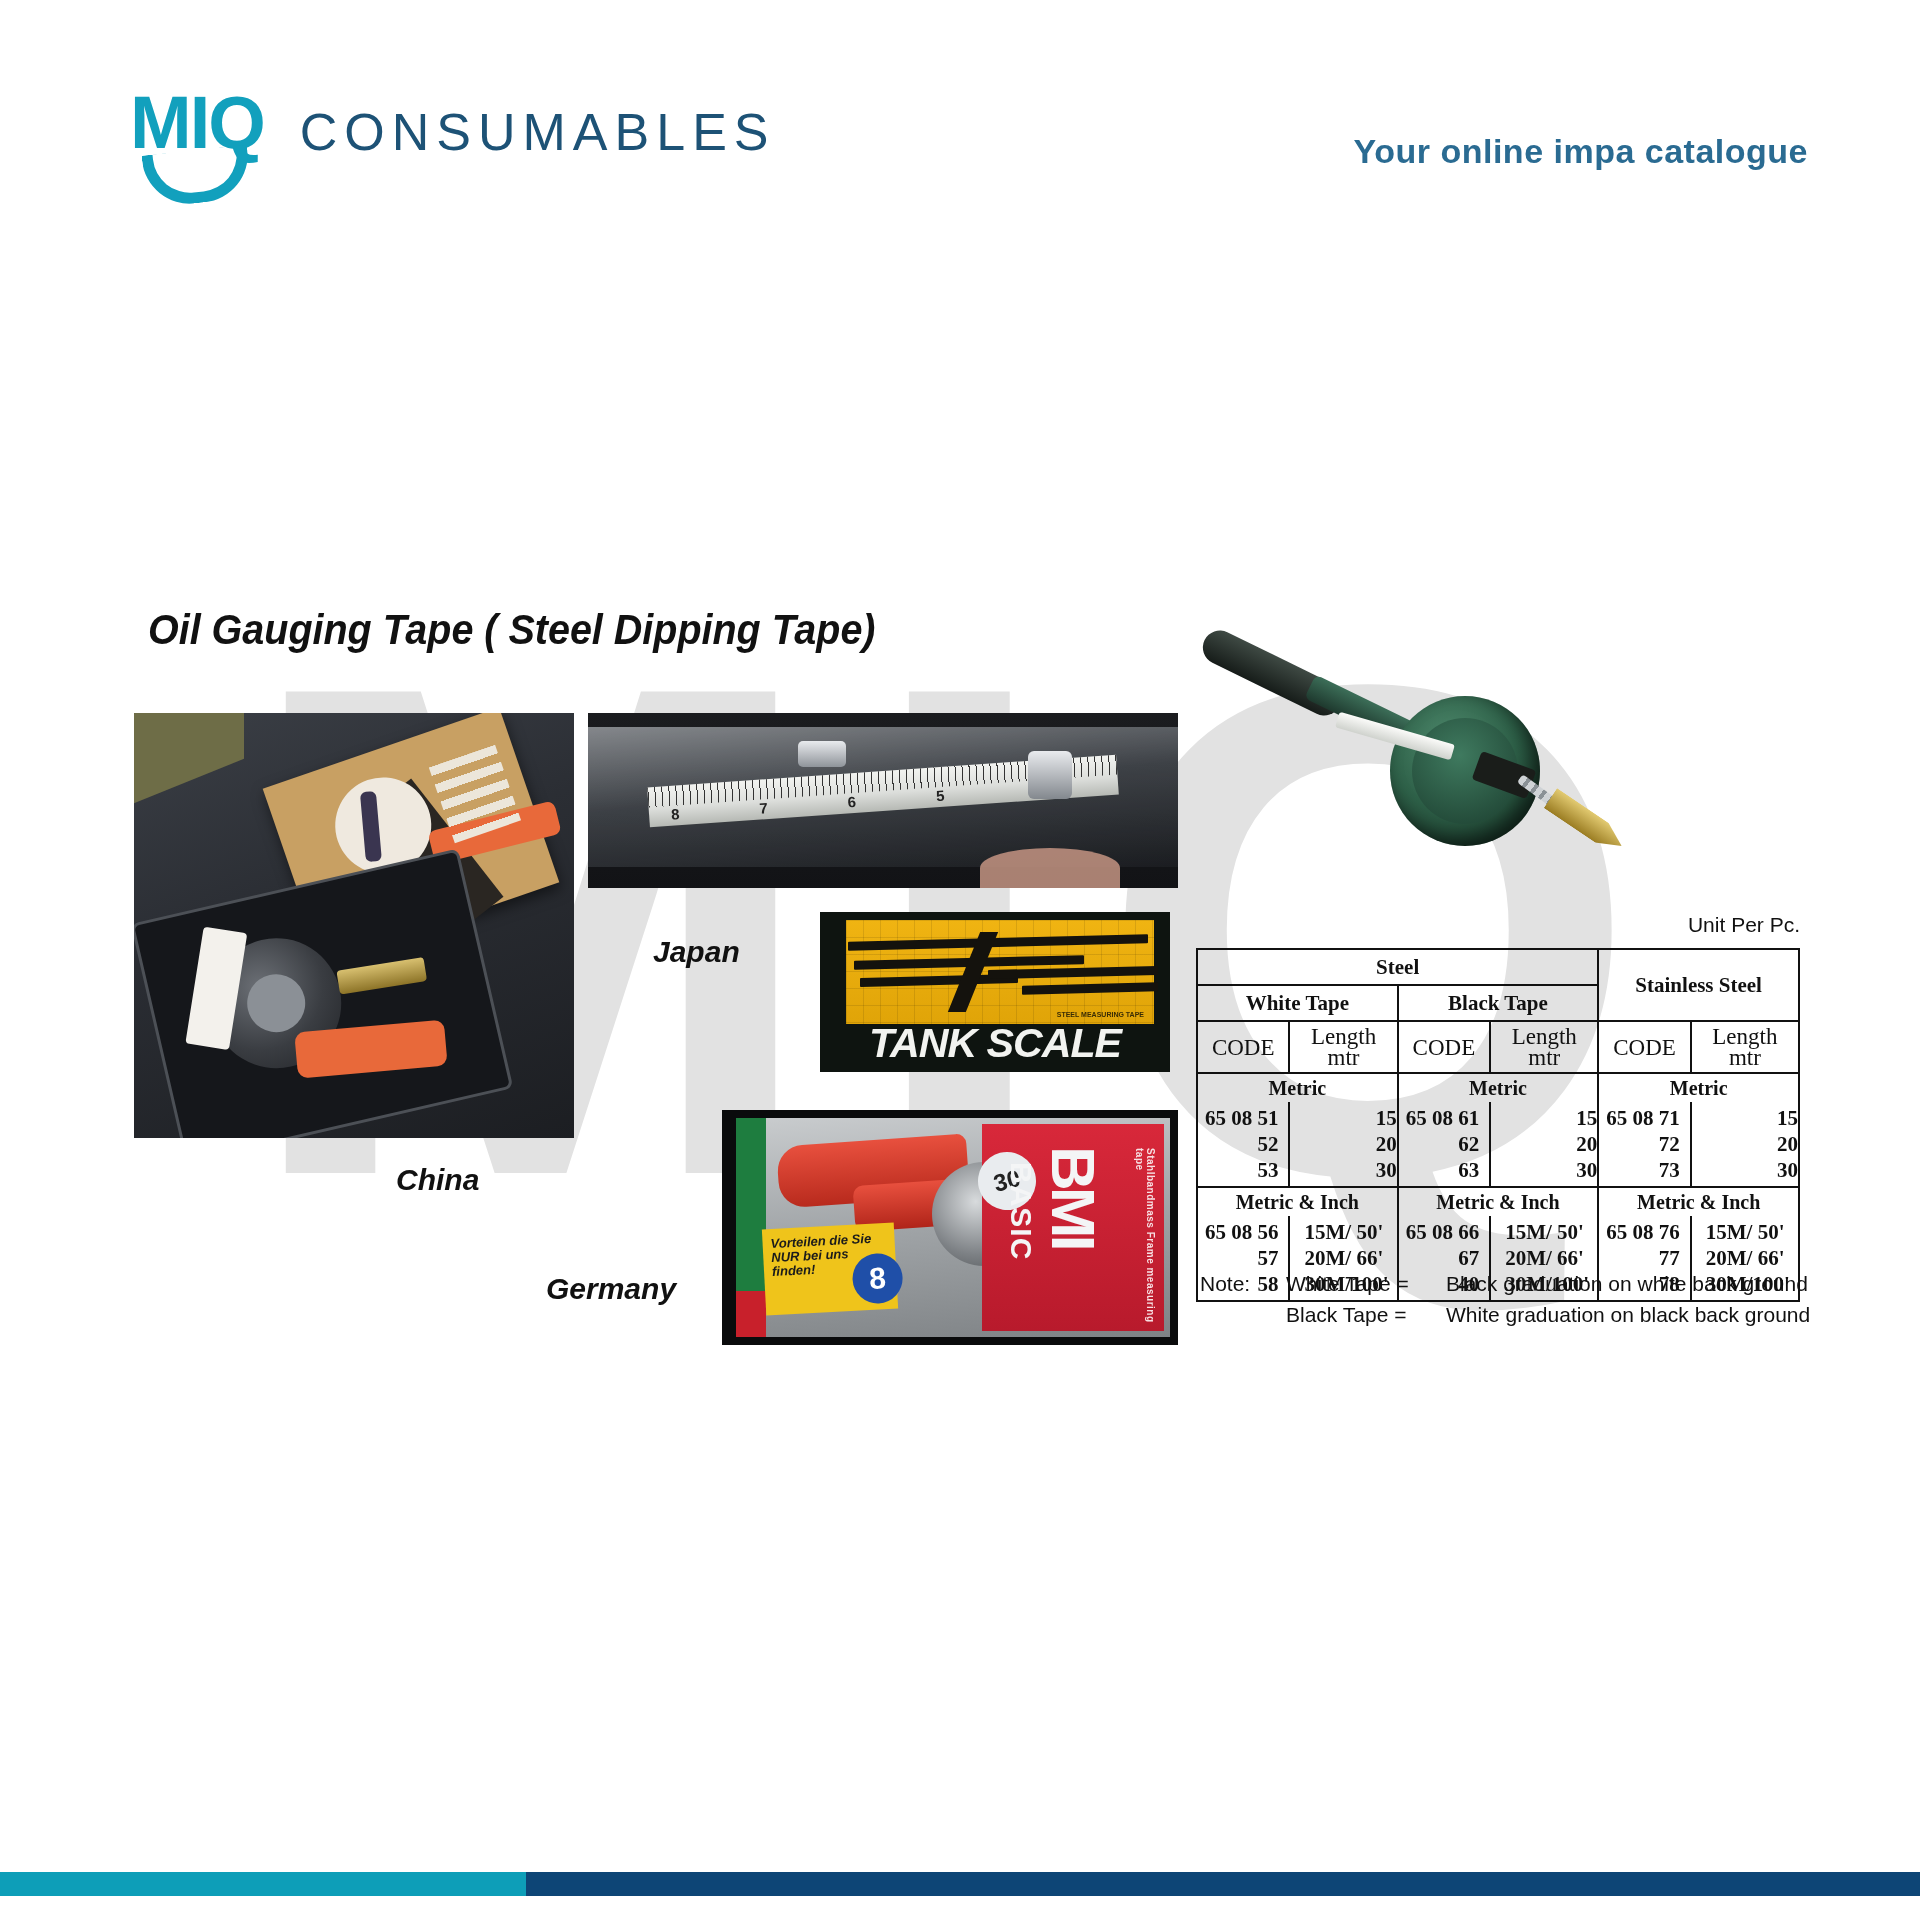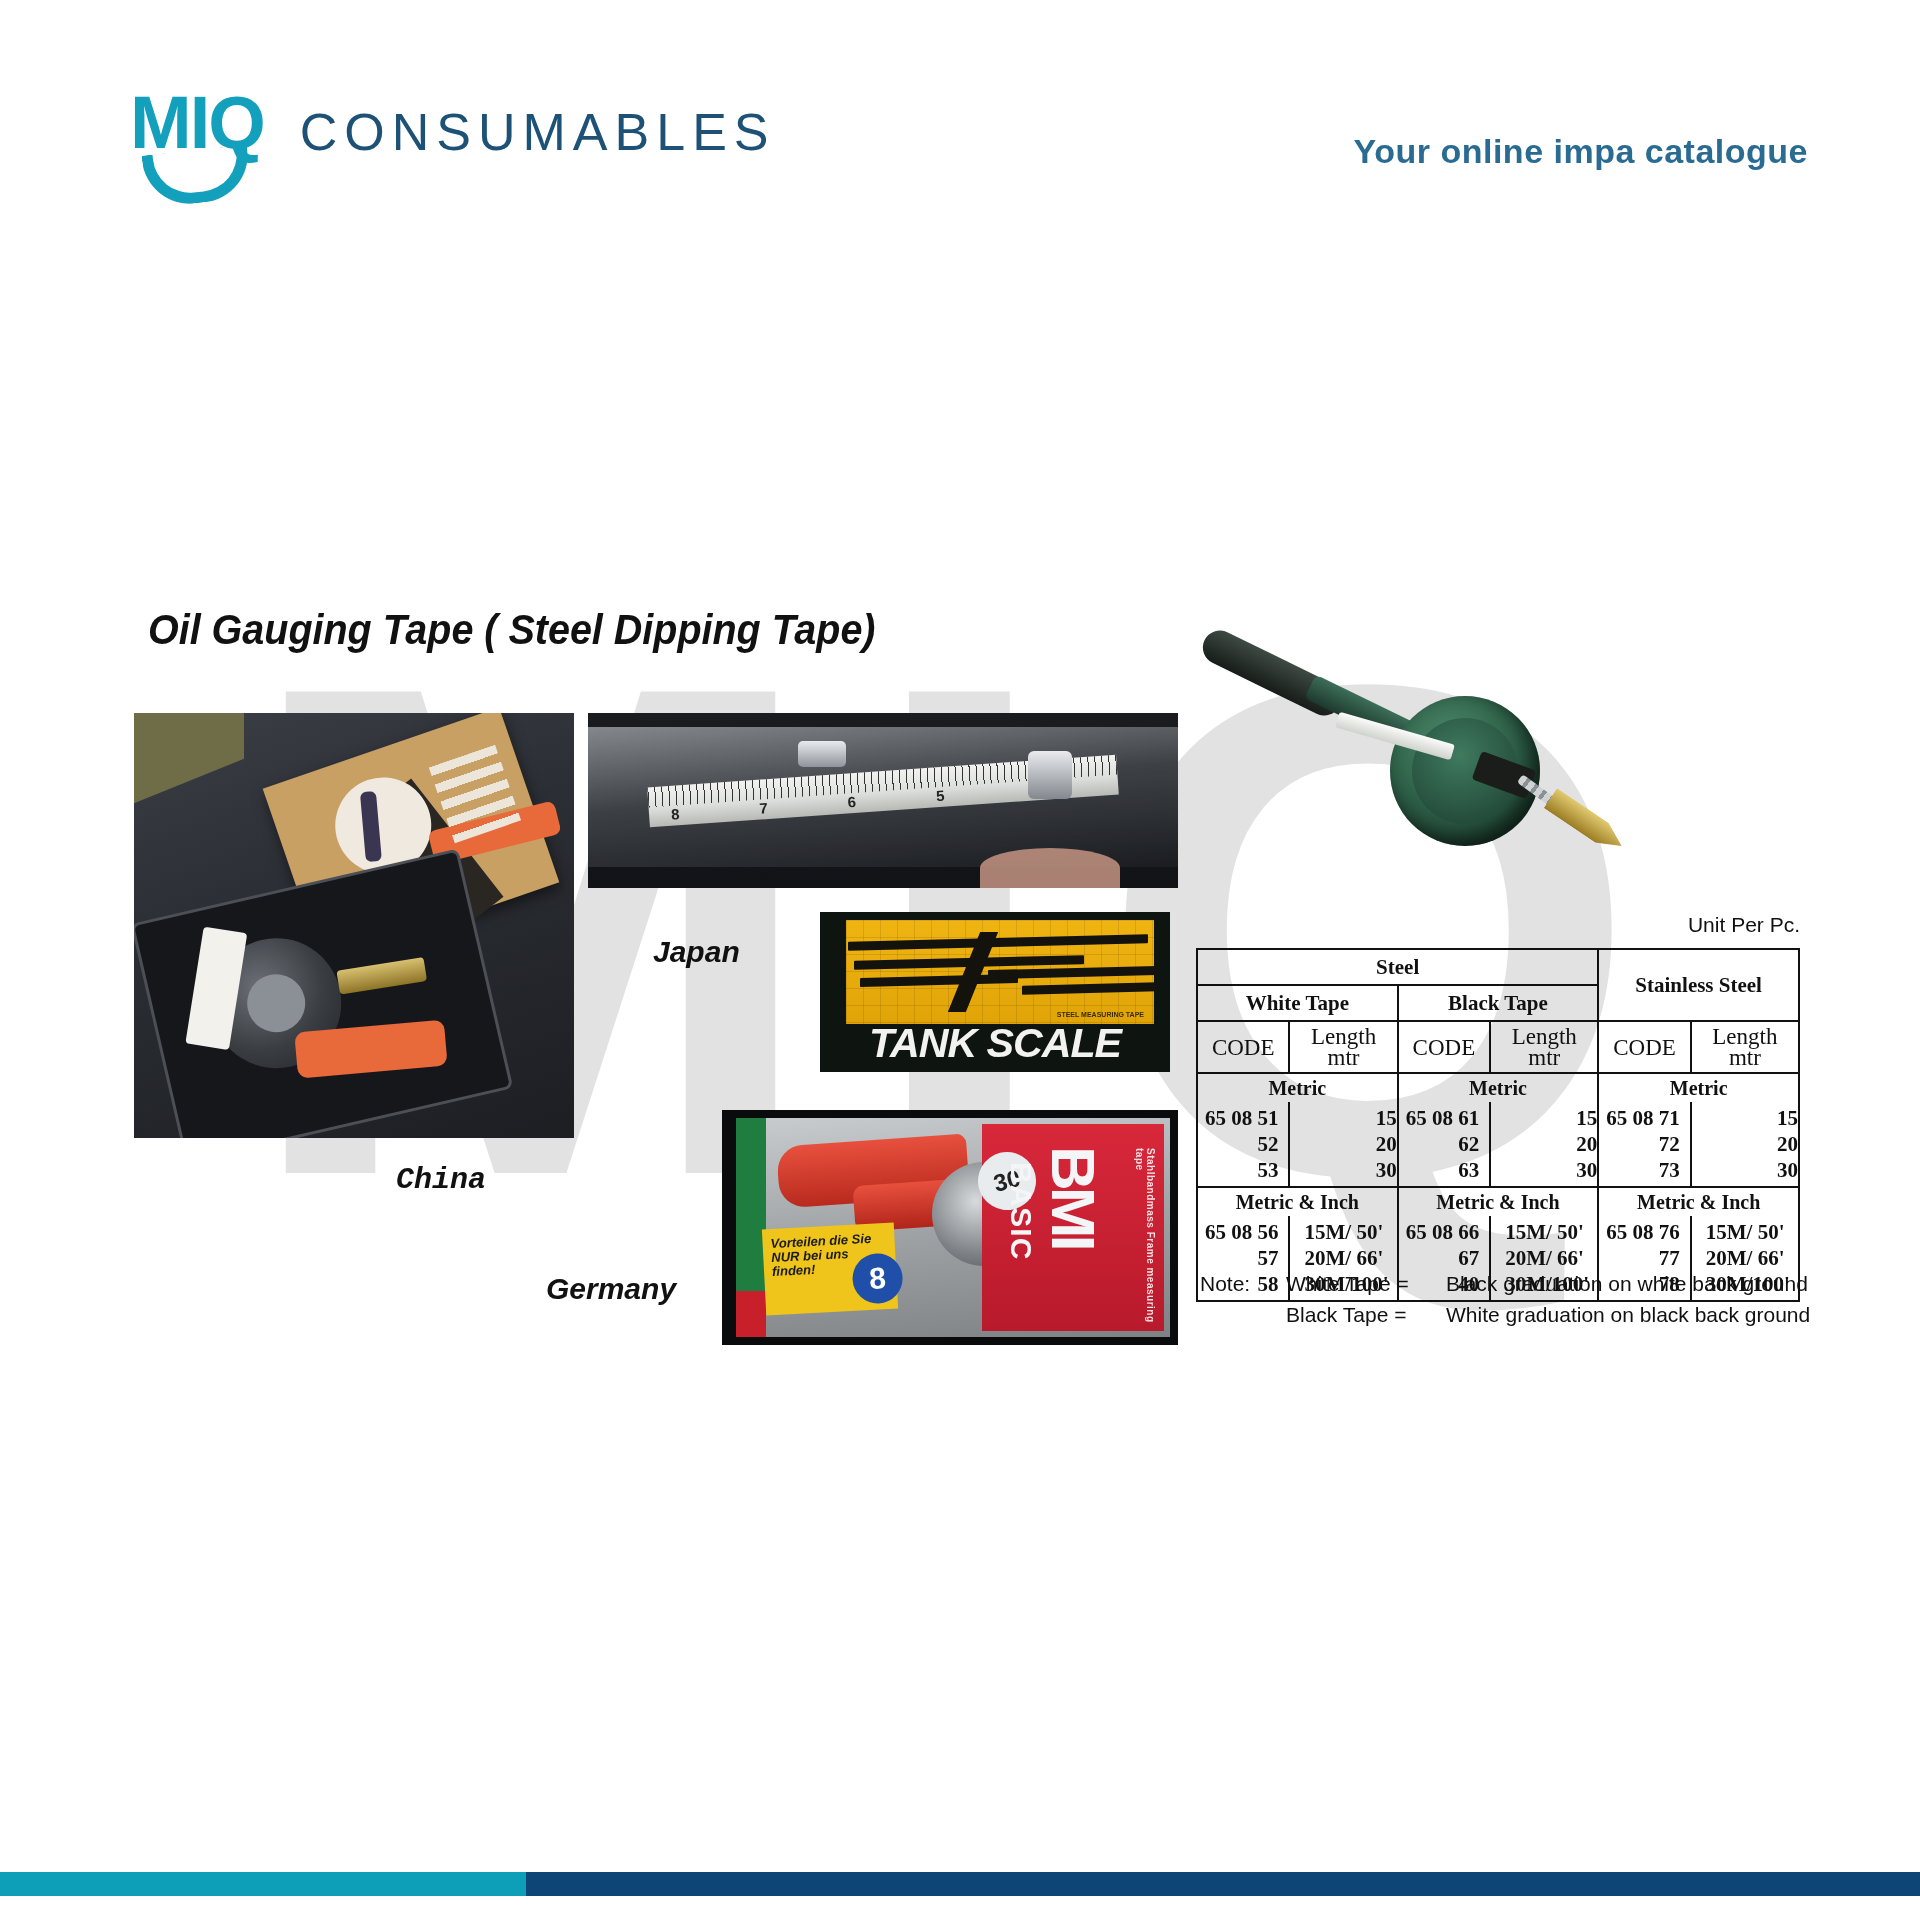--- a/index.html
+++ b/index.html
@@ -179,21 +179,21 @@
     background:linear-gradient(180deg,#fbfbf9,#cfd2cd);transform:rotate(16deg);border-radius:3px;}
   #tool-blk{position:absolute;left:290px;top:112px;width:58px;height:30px;background:#1a1d1a;border-radius:4px;transform:rotate(20deg);}
   #tool-chain{position:absolute;left:330px;top:140px;width:50px;height:10px;
     background:repeating-linear-gradient(90deg,#cfd3d6 0 6px,#8a9196 6px 10px);transform:rotate(36deg);border-radius:4px;}
   #tool-bob{position:absolute;left:358px;top:162px;width:86px;height:24px;transform:rotate(34deg);
     background:linear-gradient(180deg,#e3cb72,#9a7c22);clip-path:polygon(0 0,72% 0,100% 50%,72% 100%,0 100%);}
 
   
   .caption{position:absolute;z-index:7;font-size:30px;font-weight:bold;font-style:italic;color:#111;
     font-family:"Liberation Sans", sans-serif;}
-  #cap-china{left:396px;top:1163px;font-family:Liberation Mono, monospace;}
+  #cap-china{left:396px;top:1163px;}
   #cap-japan{left:653px;top:935px;}
   #cap-germany{left:546px;top:1240px;margin-top:32px;}
 
   
   #unit-per-pc{position:absolute;right:120px;top:913px;z-index:7;
     font-size:21px;color:#111;font-family:"Liberation Sans", sans-serif;}
 
   #spec-table{position:absolute;left:1196px;top:948px;width:604px;z-index:7;
     border-collapse:collapse;font-family:Liberation Serif, serif;color:#111;
     background:rgba(255,255,255,0.0);}

